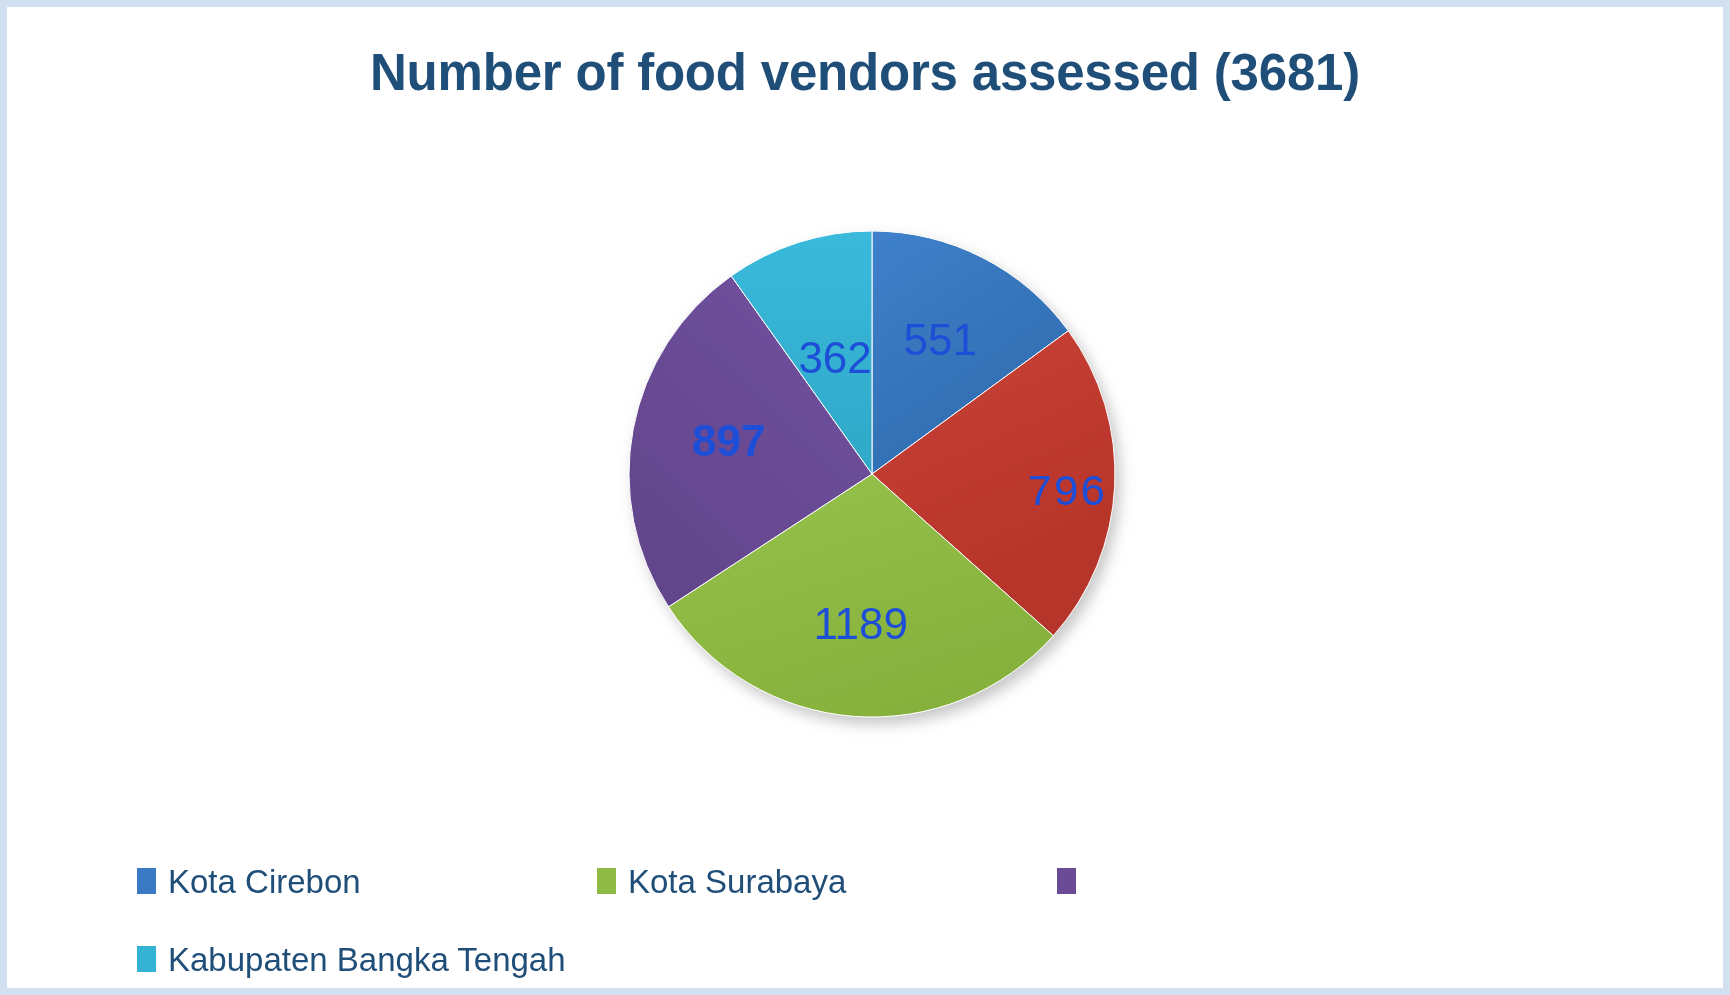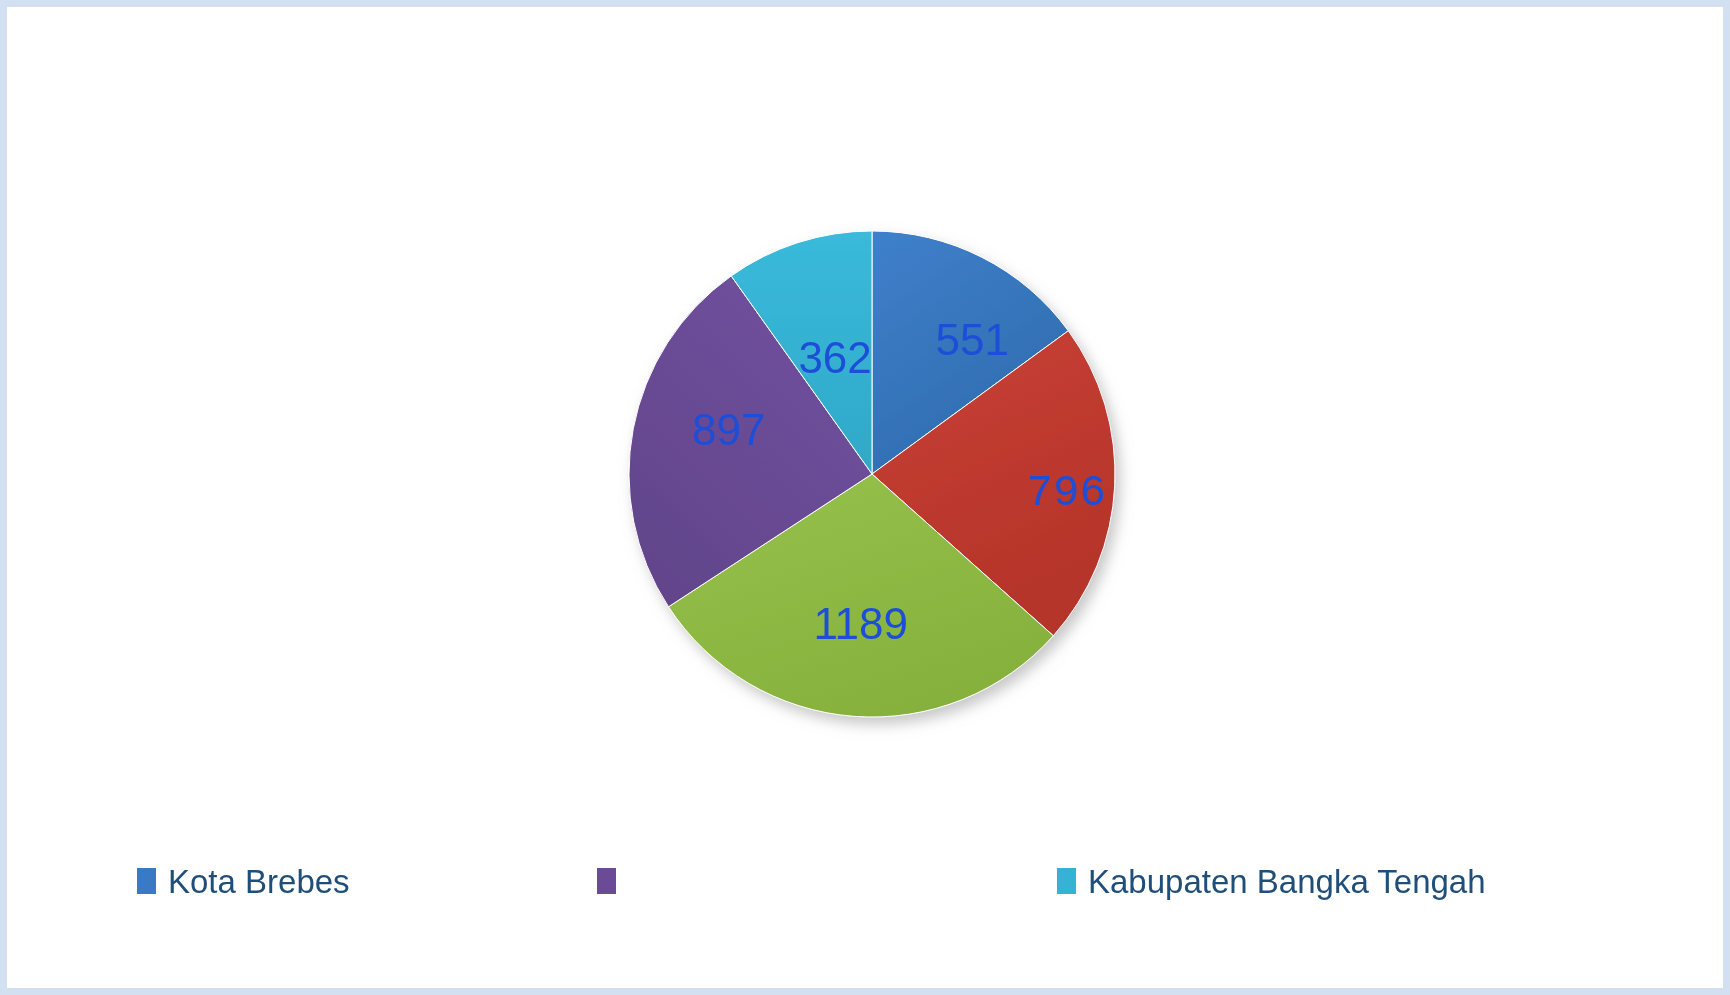--- a/index.html
+++ b/index.html
@@ -103,20 +103,21 @@
     font-family: "Liberation Sans", sans-serif;
     white-space: nowrap;
     line-height: 1;
   }
 </style>
 </head>
 <body>
 
 <div id="slide">
 
+  <div id="chart-title">Number of food vendors assessed (3681)</div>
 
   <div id="plot-area">
     <div id="pie-wrap">
       <svg id="pie-svg" viewBox="0 0 490 490">
         <defs>
           <filter id="pieShadow" x="-25%" y="-25%" width="150%" height="150%">
             <feDropShadow dx="5" dy="7" stdDeviation="7" flood-color="#9a9a9a" flood-opacity="0.55"></feDropShadow>
           </filter>
           <linearGradient id="gr0" x1="0" y1="0" x2="0.55" y2="1">
             <stop offset="0%" stop-color="#3f80cb"></stop>
@@ -141,33 +142,37 @@
         </defs>
         <g id="pie-slices" filter="url(#pieShadow)">
             <path d="M 245 245 L 245.00 2.00 A 243 243 0 0 1 441.31 101.78 Z" fill="url(#gr0)" stroke="#ffffff" stroke-width="1"></path>
             <path d="M 245 245 L 441.31 101.78 A 243 243 0 0 1 426.33 406.76 Z" fill="url(#gr1)" stroke="#ffffff" stroke-width="1"></path>
             <path d="M 245 245 L 426.33 406.76 A 243 243 0 0 1 41.50 377.81 Z" fill="url(#gr2)" stroke="#ffffff" stroke-width="1"></path>
             <path d="M 245 245 L 41.50 377.81 A 243 243 0 0 1 104.22 46.93 Z" fill="url(#gr3)" stroke="#ffffff" stroke-width="1"></path>
             <path d="M 245 245 L 104.22 46.93 A 243 243 0 0 1 245.00 2.00 Z" fill="url(#gr4)" stroke="#ffffff" stroke-width="1"></path>
           </g>
       </svg>
       <div id="pie-labels">
-          <div class="slice-label" style="left: 313.3px; top: 110.7px; margin-left: 32px;">551</div>
+          <div class="slice-label" style="left: 313.3px; top: 110.7px;">551</div>
           <div class="slice-label" style="left: 439.2px; top: 264px; font-family: Liberation Mono, monospace;">796</div>
           <div class="slice-label" style="left: 233.7px; top: 395.2px;">1189</div>
-          <div class="slice-label" style="left: 101.8px; top: 201px;">897</div>
+          <div class="slice-label" style="left: 101.8px; top: 212px; font-weight: bold;">897</div>
           <div class="slice-label" style="left: 208.1px; top: 129.3px;">362</div>
         </div>
     </div>
   </div>
 
   <div id="legend">
       <div class="legend-item">
         <span class="legend-swatch" style="background: rgb(58, 122, 196);"></span>
-        <span class="legend-label">Kota Brebes</span>
+        <span class="legend-label">Kota Cirebon</span>
+      </div>
+      <div class="legend-item">
+        <span class="legend-swatch" style="background: rgb(143, 186, 69);"></span>
+        <span class="legend-label">Kota Surabaya</span>
       </div>
       <div class="legend-item">
         <span class="legend-swatch" style="background: rgb(107, 75, 150);"></span>
       </div>
       <div class="legend-item">
         <span class="legend-swatch" style="background: rgb(53, 179, 212);"></span>
         <span class="legend-label">Kabupaten Bangka Tengah</span>
       </div>
     </div>
 

